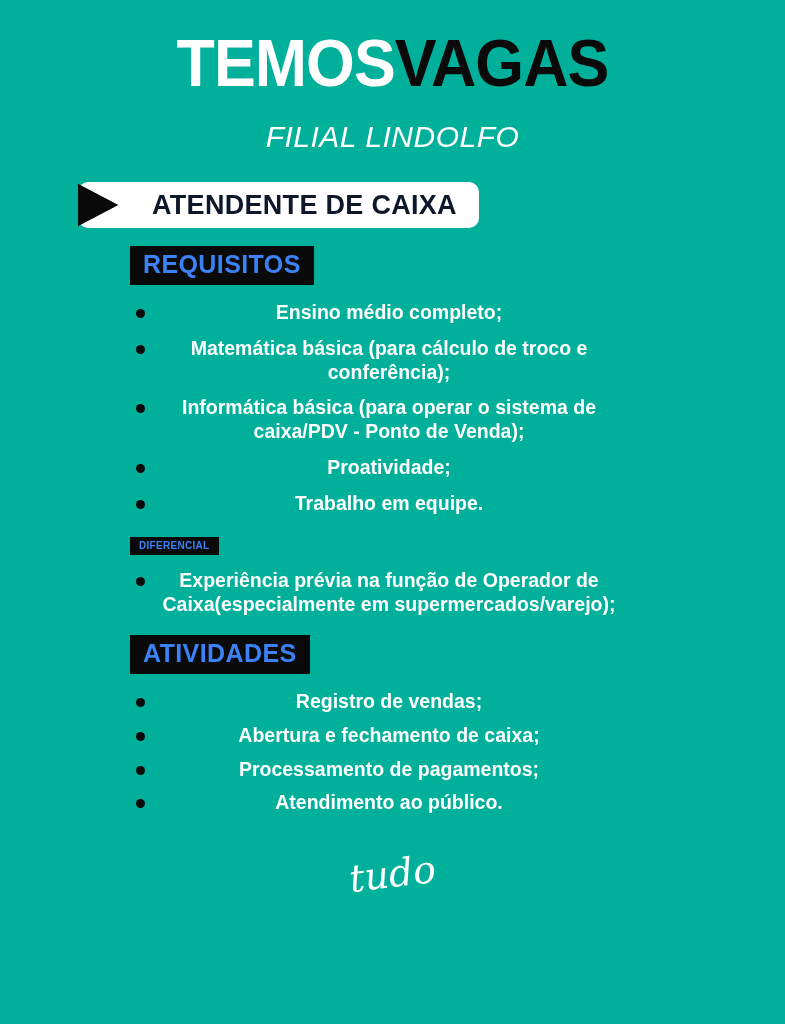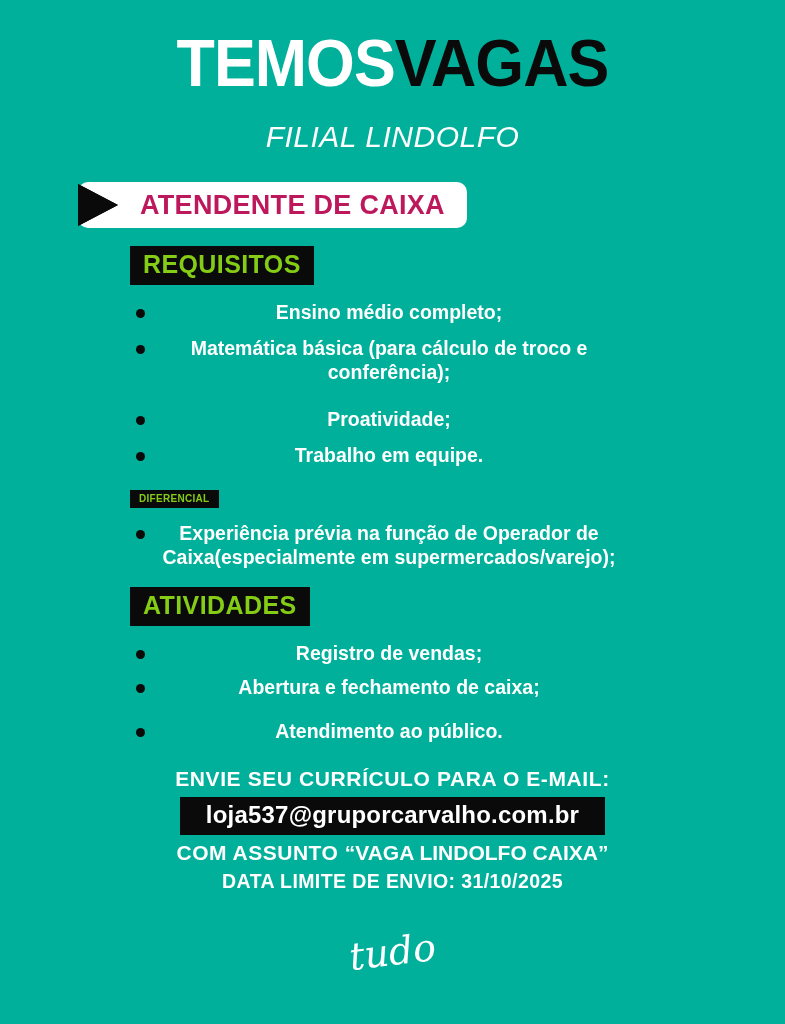--- a/index.html
+++ b/index.html
@@ -78,30 +78,31 @@
     height: 0;
     border-top: 21px solid transparent;
     border-bottom: 21px solid transparent;
     border-left: 40px solid #0a0a0a;
     z-index: 3;
     filter: drop-shadow(0 0 0 #0a0a0a);
   }
   .job-pill-label {
     font-size: 27px;
     font-weight: 900;
-    color: #be185d;
+    color: #0f172a;
     letter-spacing: 0.3px;
     white-space: nowrap;
+    margin-left: 12px;
   }
 
   
   .section-head {
     display: inline-block;
     background: #0a0a0a;
-    color: #84cc16;
+    color: #3b82f6;
     font-size: 25px;
     font-weight: 900;
     letter-spacing: 0.4px;
     padding: 4px 13px 6px 13px;
     margin-left: 130px;
   }
   .section-head.small {
     font-size: 10px;
     font-weight: 800;
     padding: 3px 9px 4px 9px;
@@ -226,20 +227,21 @@
   <div class="gap-18"></div>
 
   
   <div class="section-head">REQUISITOS</div>
   <div class="gap-16"></div>
   <ul class="bullets">
     <li>Ensino médio completo;</li>
     <div class="gap-12"></div>
     <li>Matemática básica (para cálculo de troco e conferência);</li>
     <div class="gap-12"></div>
+    <li>Informática básica (para operar o sistema de caixa/PDV - Ponto de Venda);</li>
     <div class="gap-12"></div>
     <li>Proatividade;</li>
     <div class="gap-12"></div>
     <li>Trabalho em equipe.</li>
   </ul>
 
   <div class="gap-20"></div>
 
   
   <div class="section-head small">DIFERENCIAL</div>
@@ -251,33 +253,26 @@
   <div class="gap-18"></div>
 
   
   <div class="section-head">ATIVIDADES</div>
   <div class="gap-16"></div>
   <ul class="bullets">
     <li>Registro de vendas;</li>
     <div class="gap-10"></div>
     <li>Abertura e fechamento de caixa;</li>
     <div class="gap-10"></div>
+    <li>Processamento de pagamentos;</li>
     <div class="gap-10"></div>
     <li>Atendimento ao público.</li>
   </ul>
 
   
-  <div class="contact">
-    <div class="contact-line">ENVIE SEU CURRÍCULO PARA O E-MAIL:</div>
-    <div class="email-box">loja537@gruporcarvalho.com.br</div>
-    <div class="subject-line">
-      <span>COM ASSUNTO </span><span class="emph">“VAGA LINDOLFO CAIXA”</span>
-    </div>
-    <div class="deadline-line">DATA LIMITE DE ENVIO: 31/10/2025</div>
-  </div>
 
   
   <div class="brand">
     <div><span class="brand-line1">tudo</span></div>
 
   </div>
 
 </div>
 
 </body></html>

